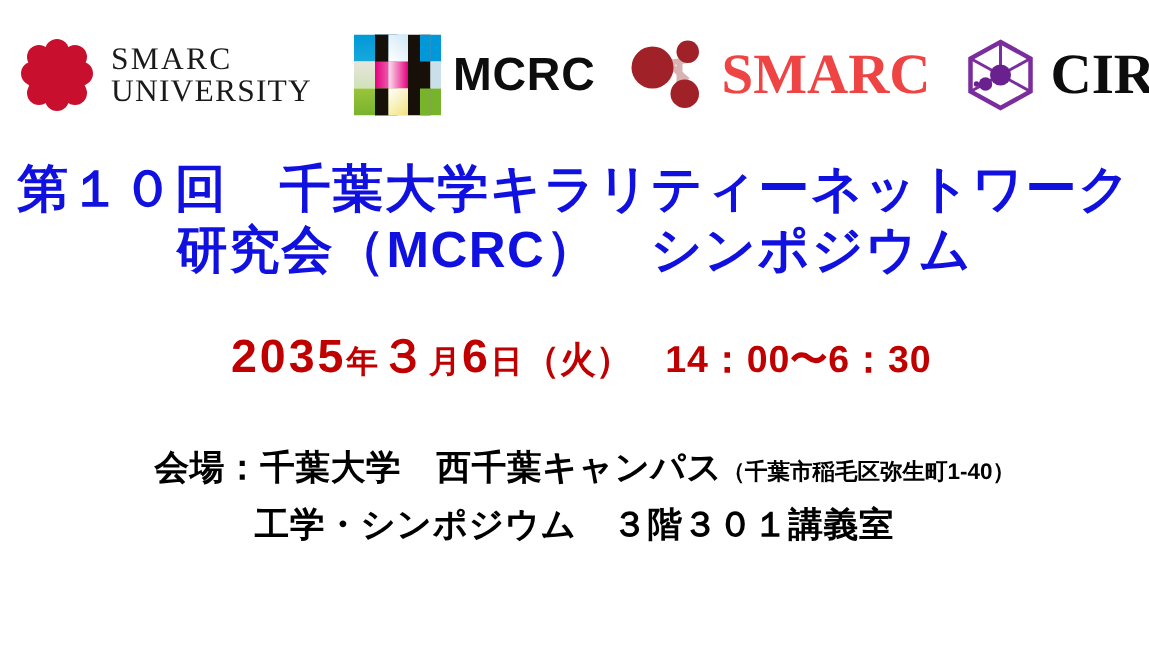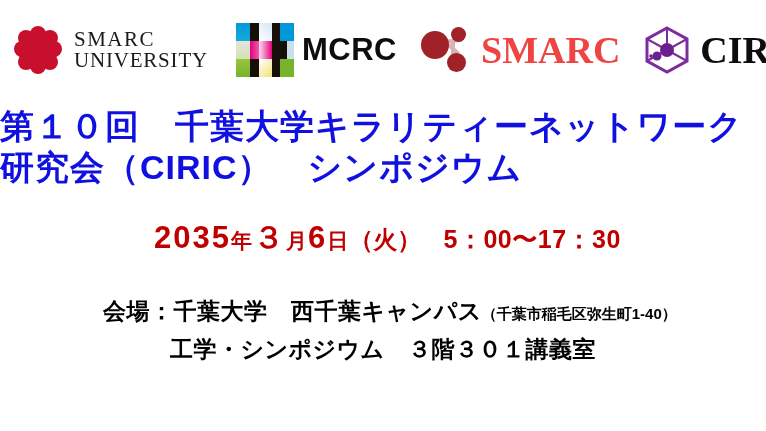--- a/index.html
+++ b/index.html
@@ -138,20 +138,21 @@
   }
   .ciric-text {
     font-family: "Liberation Serif", "DejaVu Serif", serif;
     font-weight: bold;
     font-size: 38px;
     color: #0d0d0d;
   }
 
   
   .title-block {
+    text-align: center;
     margin-top: 6px;
   }
   .title-line {
     color: #1010E0;
     font-weight: bold;
     font-size: 34px;
     line-height: 1.22;
     letter-spacing: 1px;
     white-space: pre;
   }
@@ -270,23 +271,23 @@
         <circle cx="9" cy="31" r="1.8" fill="#6B2090"></circle>
       </svg>
     </div>
     <div class="ciric-text">CIRIC</div>
   </div>
 
 </div>
 
 <div class="title-block">
   <div class="title-line l1">第１０回　千葉大学キラリティーネットワーク</div>
-  <div class="title-line l2">研究会（CIRIC）　シンポジウム</div>
+  <div class="title-line l2">研究会（MCRC）　シンポジウム</div>
 </div>
 
 <div class="date-line">
-  <span class="date-big">2035</span><span class="date-unit">年</span><span class="date-big">３</span><span class="date-unit">月</span><span class="date-big">6</span><span class="date-unit">日</span><span class="date-dow">（火）</span><span class="date-time">&nbsp;&nbsp;&nbsp;</span><span class="date-time">5：00〜17：30</span>
+  <span class="date-big">2035</span><span class="date-unit">年</span><span class="date-big">３</span><span class="date-unit">月</span><span class="date-big">6</span><span class="date-unit">日</span><span class="date-dow">（火）</span><span class="date-time">&nbsp;&nbsp;&nbsp;</span><span class="date-time">14：00〜6：30</span>
 </div>
 
 <div class="venue-line venue-1">
   <span>会場：千葉大学　西千葉キャンパス</span><span class="venue-addr">（千葉市稲毛区弥生町1-40）</span>
 </div>
 <div class="venue-line venue-2">工学・シンポジウム　３階３０１講義室</div>
 
 </body></html>

